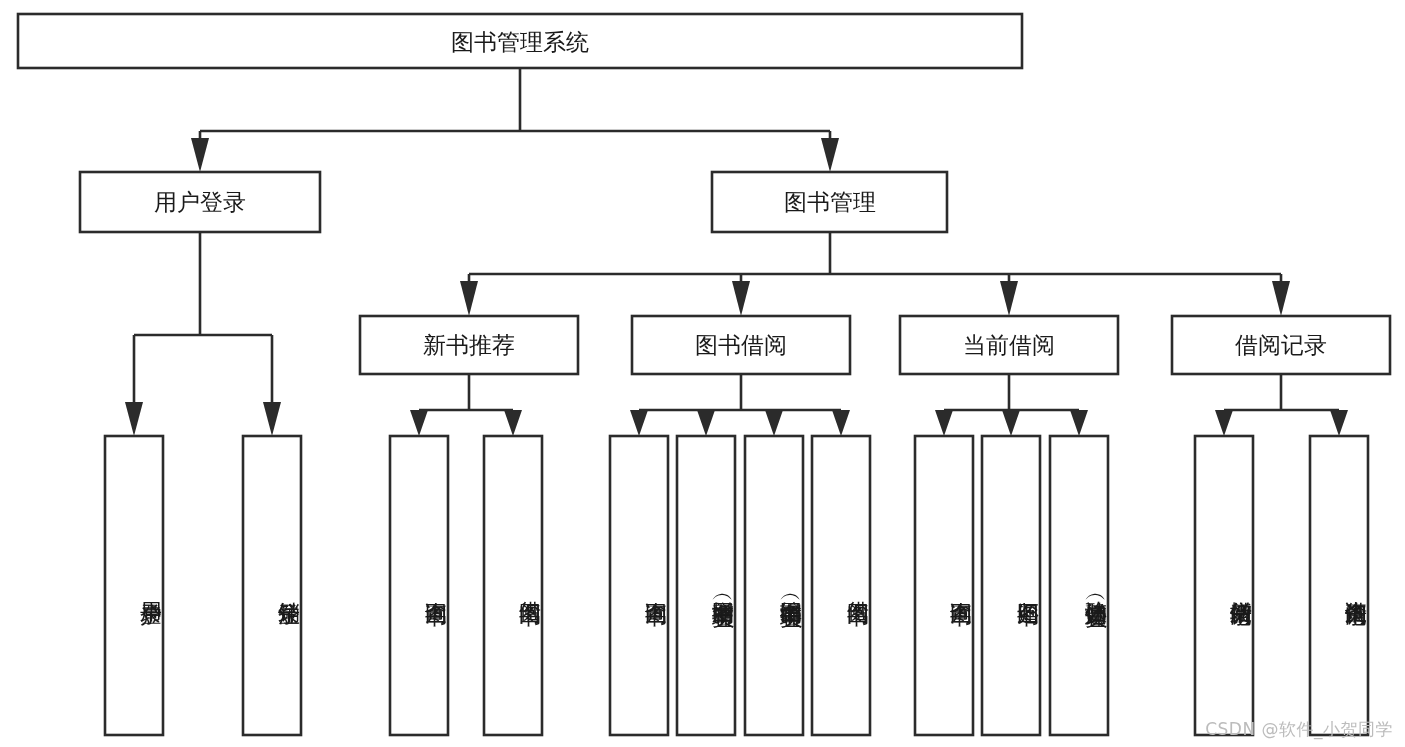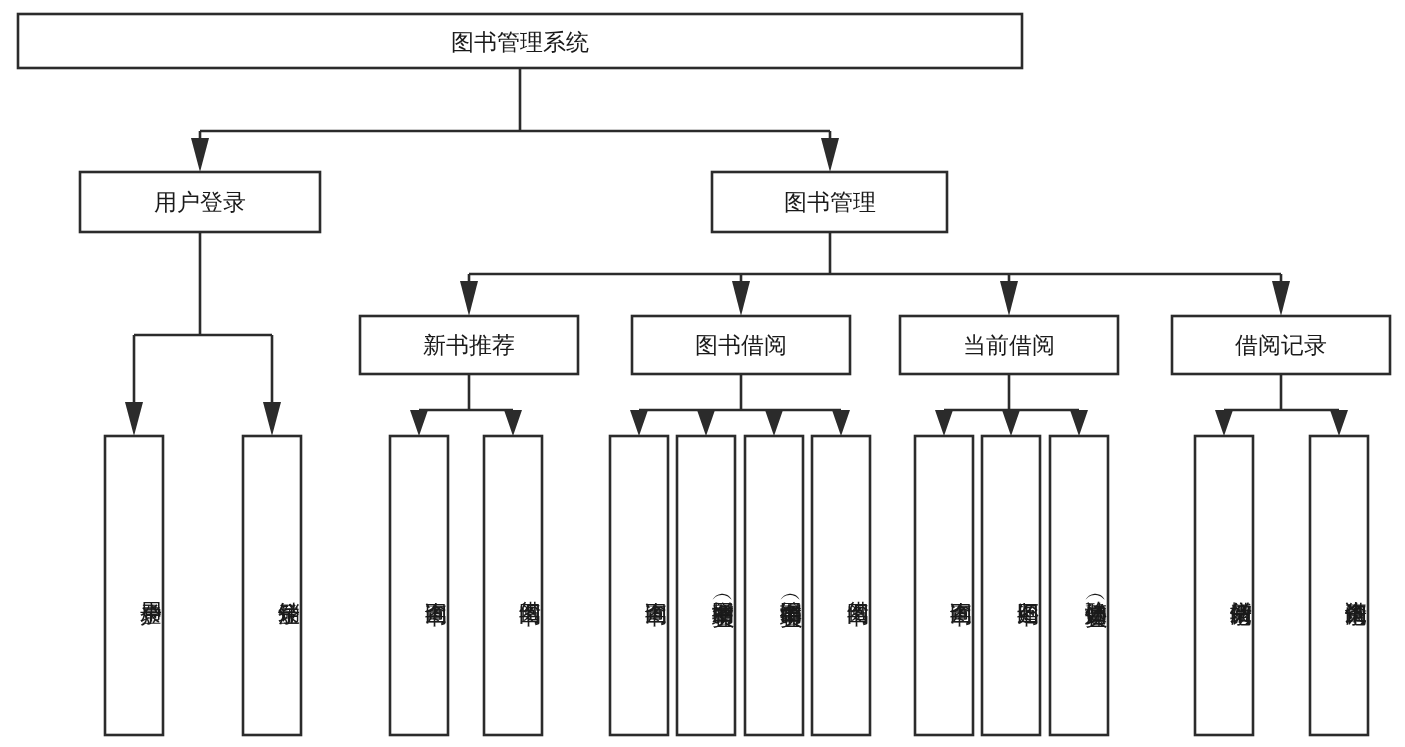--- a/index.html
+++ b/index.html
@@ -195,13 +195,14 @@
   <div class="leaf-label-wrap" style="left:610px; top:436px; width:58px; height:299px;">查询图书</div>
   <div class="leaf-label-wrap" style="left:677px; top:438px; width:58px; height:299px; align-items:flex-start;">新增图书（管理员）</div>
   <div class="leaf-label-wrap" style="left:745px; top:438px; width:58px; height:299px; align-items:flex-start;">编辑图书（管理员）</div>
   <div class="leaf-label-wrap" style="left:812px; top:436px; width:58px; height:299px;">借阅图书</div>
   <div class="leaf-label-wrap" style="left:915px; top:436px; width:58px; height:299px;">查询图书</div>
   <div class="leaf-label-wrap" style="left:982px; top:436px; width:58px; height:299px;">归还图书</div>
   <div class="leaf-label-wrap" style="left:1050px; top:438px; width:58px; height:299px; align-items:flex-start;">确认归还（管理员）</div>
   <div class="leaf-label-wrap" style="left:1195px; top:436px; width:58px; height:299px;">新增借阅记录</div>
   <div class="leaf-label-wrap" style="left:1310px; top:436px; width:58px; height:299px;">查询借阅记录</div>
 
+  <div class="watermark">CSDN @软件_小贺同学</div>
 </div>
 
 </body></html>

